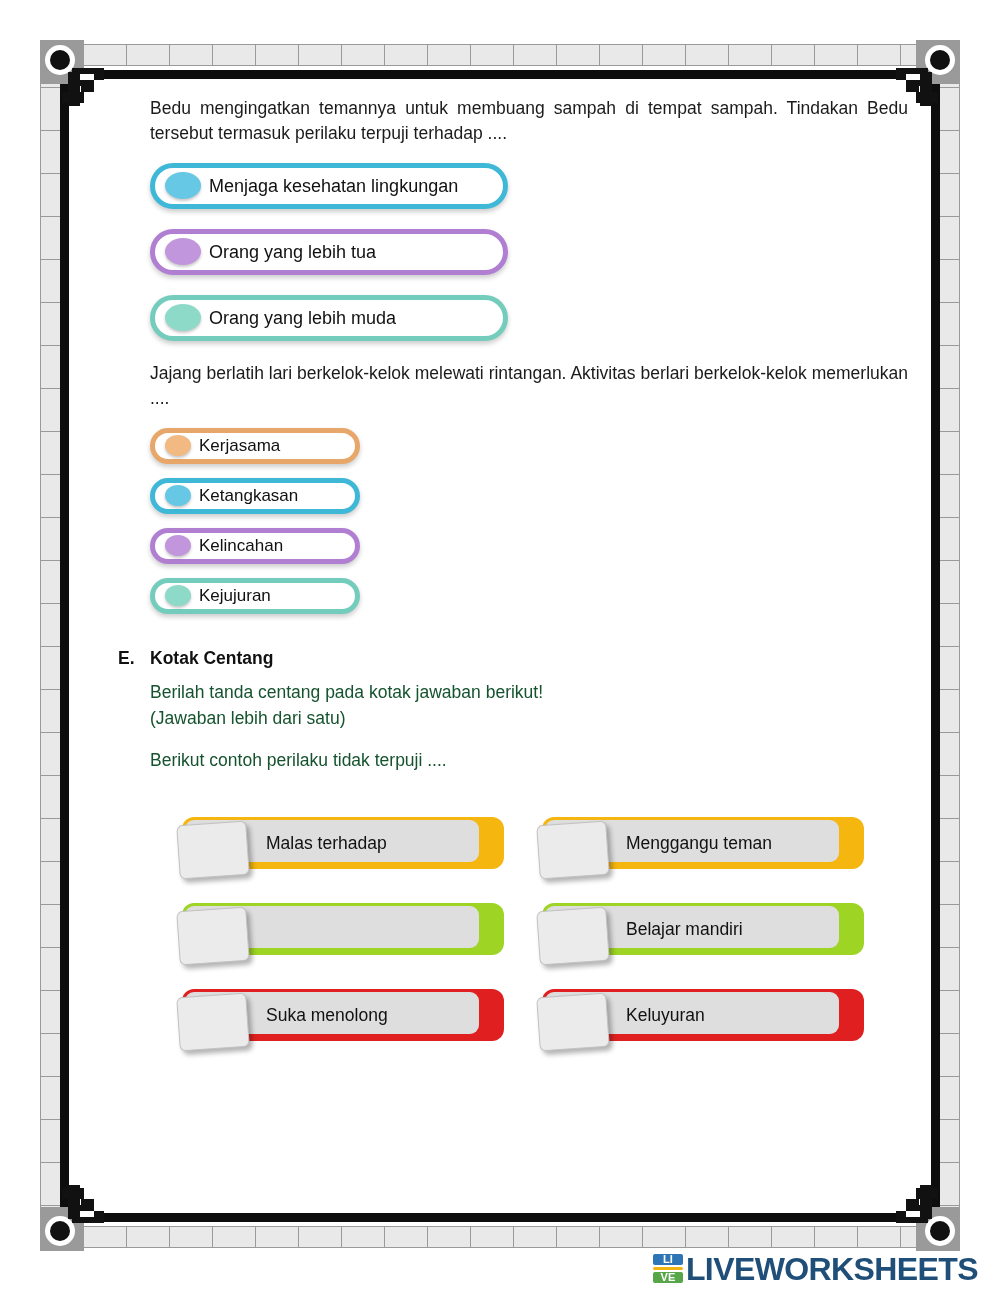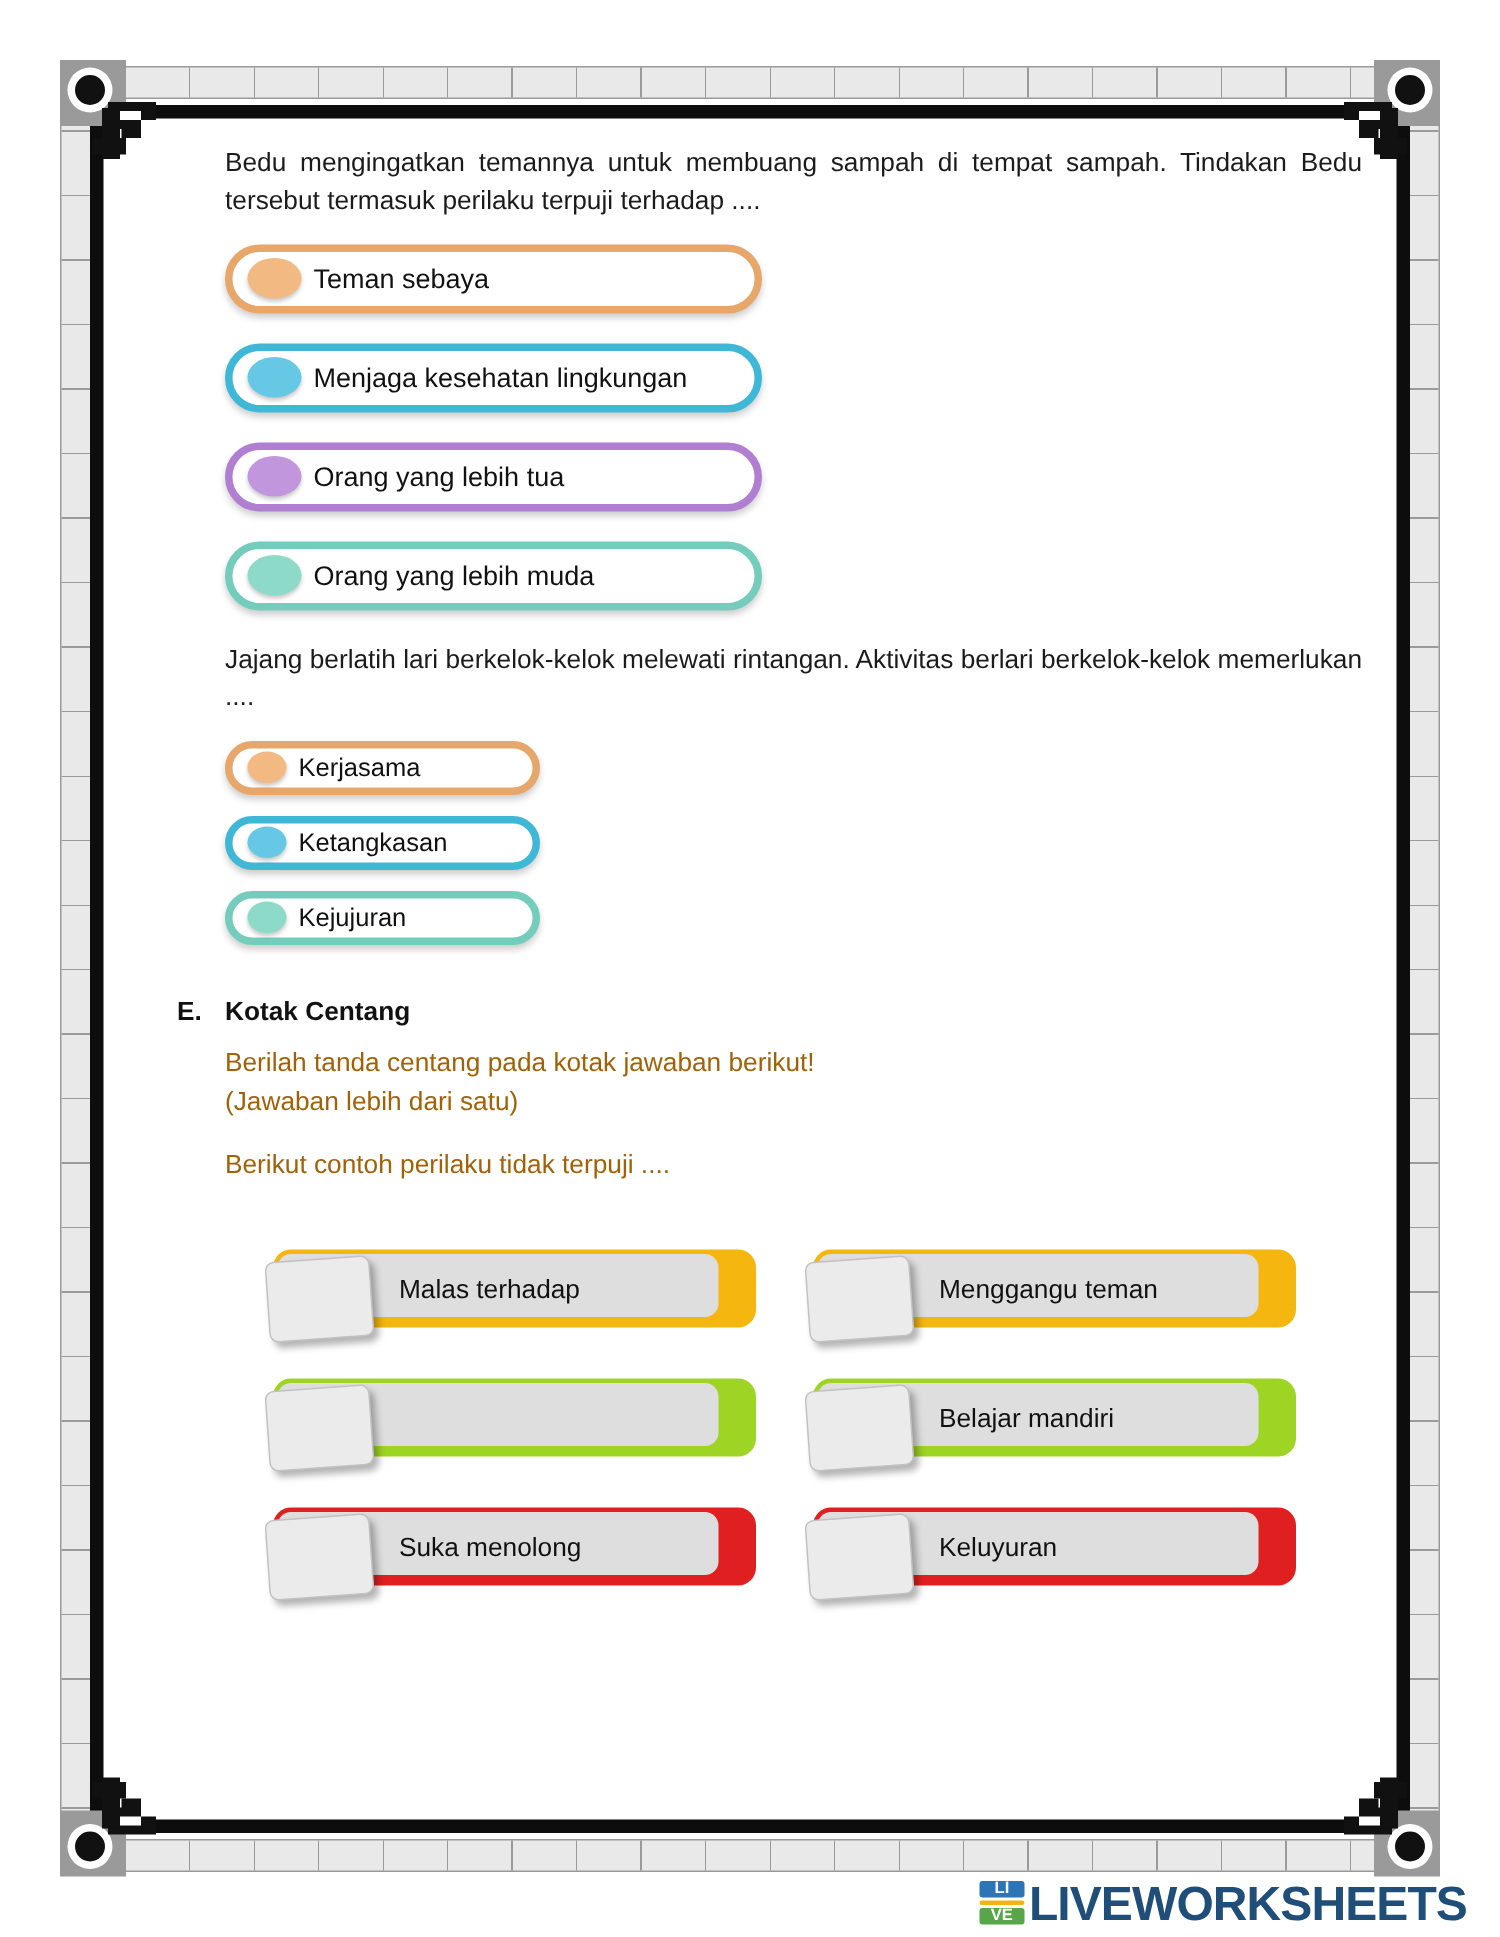--- a/index.html
+++ b/index.html
@@ -79,21 +79,21 @@
   .g1 .opt{width:358px;}
   .g2 .opt{width:210px;height:36px;margin-bottom:14px;}
   .g2 .opt .dot{width:26px;height:21px;}
   .g2 .opt .olabel{font-size:17px;}
 
   
   .sect{display:flex;margin:34px 0 10px 0;padding-left:26px;}
   .sect .sletter{font-weight:bold;font-size:17.5px;color:#111;width:32px;}
   .sect .stitle{font-weight:bold;font-size:17.5px;color:#111;}
 
-  .instr{font-size:17.5px;color:#a16207;line-height:1.5;padding-left:58px;margin:0;}
+  .instr{font-size:17.5px;color:#14532d;line-height:1.5;padding-left:58px;margin:0;}
   .instr b{font-weight:normal;}
   .instr.sp{margin-top:16px;}
 
   
   .cb-grid{
     display:grid;grid-template-columns:360px 360px;
     column-gap:0px;row-gap:28px;
     margin-top:42px;padding-left:86px;
   }
   .cb-col-r{margin-left:0;}
@@ -213,24 +213,20 @@
     <rect x="28" y="58" width="22" height="11" fill="#111111"></rect>
     <rect x="34" y="38" width="12" height="34" fill="#111111"></rect>
   </svg>
 </div>
 
 <div class="content">
 
   <p class="qtext">Bedu mengingatkan temannya untuk membuang sampah di tempat sampah. Tindakan Bedu tersebut termasuk perilaku terpuji terhadap ....</p>
 
   <div class="opt-group g1">
-    <div class="opt" style="border-color: rgb(232, 167, 106);">
-      <span class="dot" style="background: rgb(242, 185, 131);"></span>
-      <span class="olabel">Teman sebaya</span>
-    </div>
     <div class="opt" style="border-color: rgb(63, 184, 216);">
       <span class="dot" style="background: rgb(102, 200, 228);"></span>
       <span class="olabel">Menjaga kesehatan lingkungan</span>
     </div>
     <div class="opt" style="border-color: rgb(176, 127, 210);">
       <span class="dot" style="background: rgb(193, 150, 220);"></span>
       <span class="olabel">Orang yang lebih tua</span>
     </div>
     <div class="opt" style="border-color: rgb(116, 205, 188);">
       <span class="dot" style="background: rgb(141, 218, 200);"></span>
@@ -241,20 +237,24 @@
   <p class="qtext">Jajang berlatih lari berkelok-kelok melewati rintangan. Aktivitas berlari berkelok-kelok memerlukan ....</p>
 
   <div class="opt-group g2">
     <div class="opt" style="border-color: rgb(232, 167, 106);">
       <span class="dot" style="background: rgb(242, 185, 131);"></span>
       <span class="olabel">Kerjasama</span>
     </div>
     <div class="opt" style="border-color: rgb(63, 184, 216);">
       <span class="dot" style="background: rgb(102, 200, 228);"></span>
       <span class="olabel">Ketangkasan</span>
+    </div>
+    <div class="opt" style="border-color: rgb(176, 127, 210);">
+      <span class="dot" style="background: rgb(193, 150, 220);"></span>
+      <span class="olabel">Kelincahan</span>
     </div>
     <div class="opt" style="border-color: rgb(116, 205, 188);">
       <span class="dot" style="background: rgb(141, 218, 200);"></span>
       <span class="olabel">Kejujuran</span>
     </div>
   </div>
 
   <div class="sect">
     <span class="sletter">E.</span>
     <span class="stitle">Kotak Centang</span>

